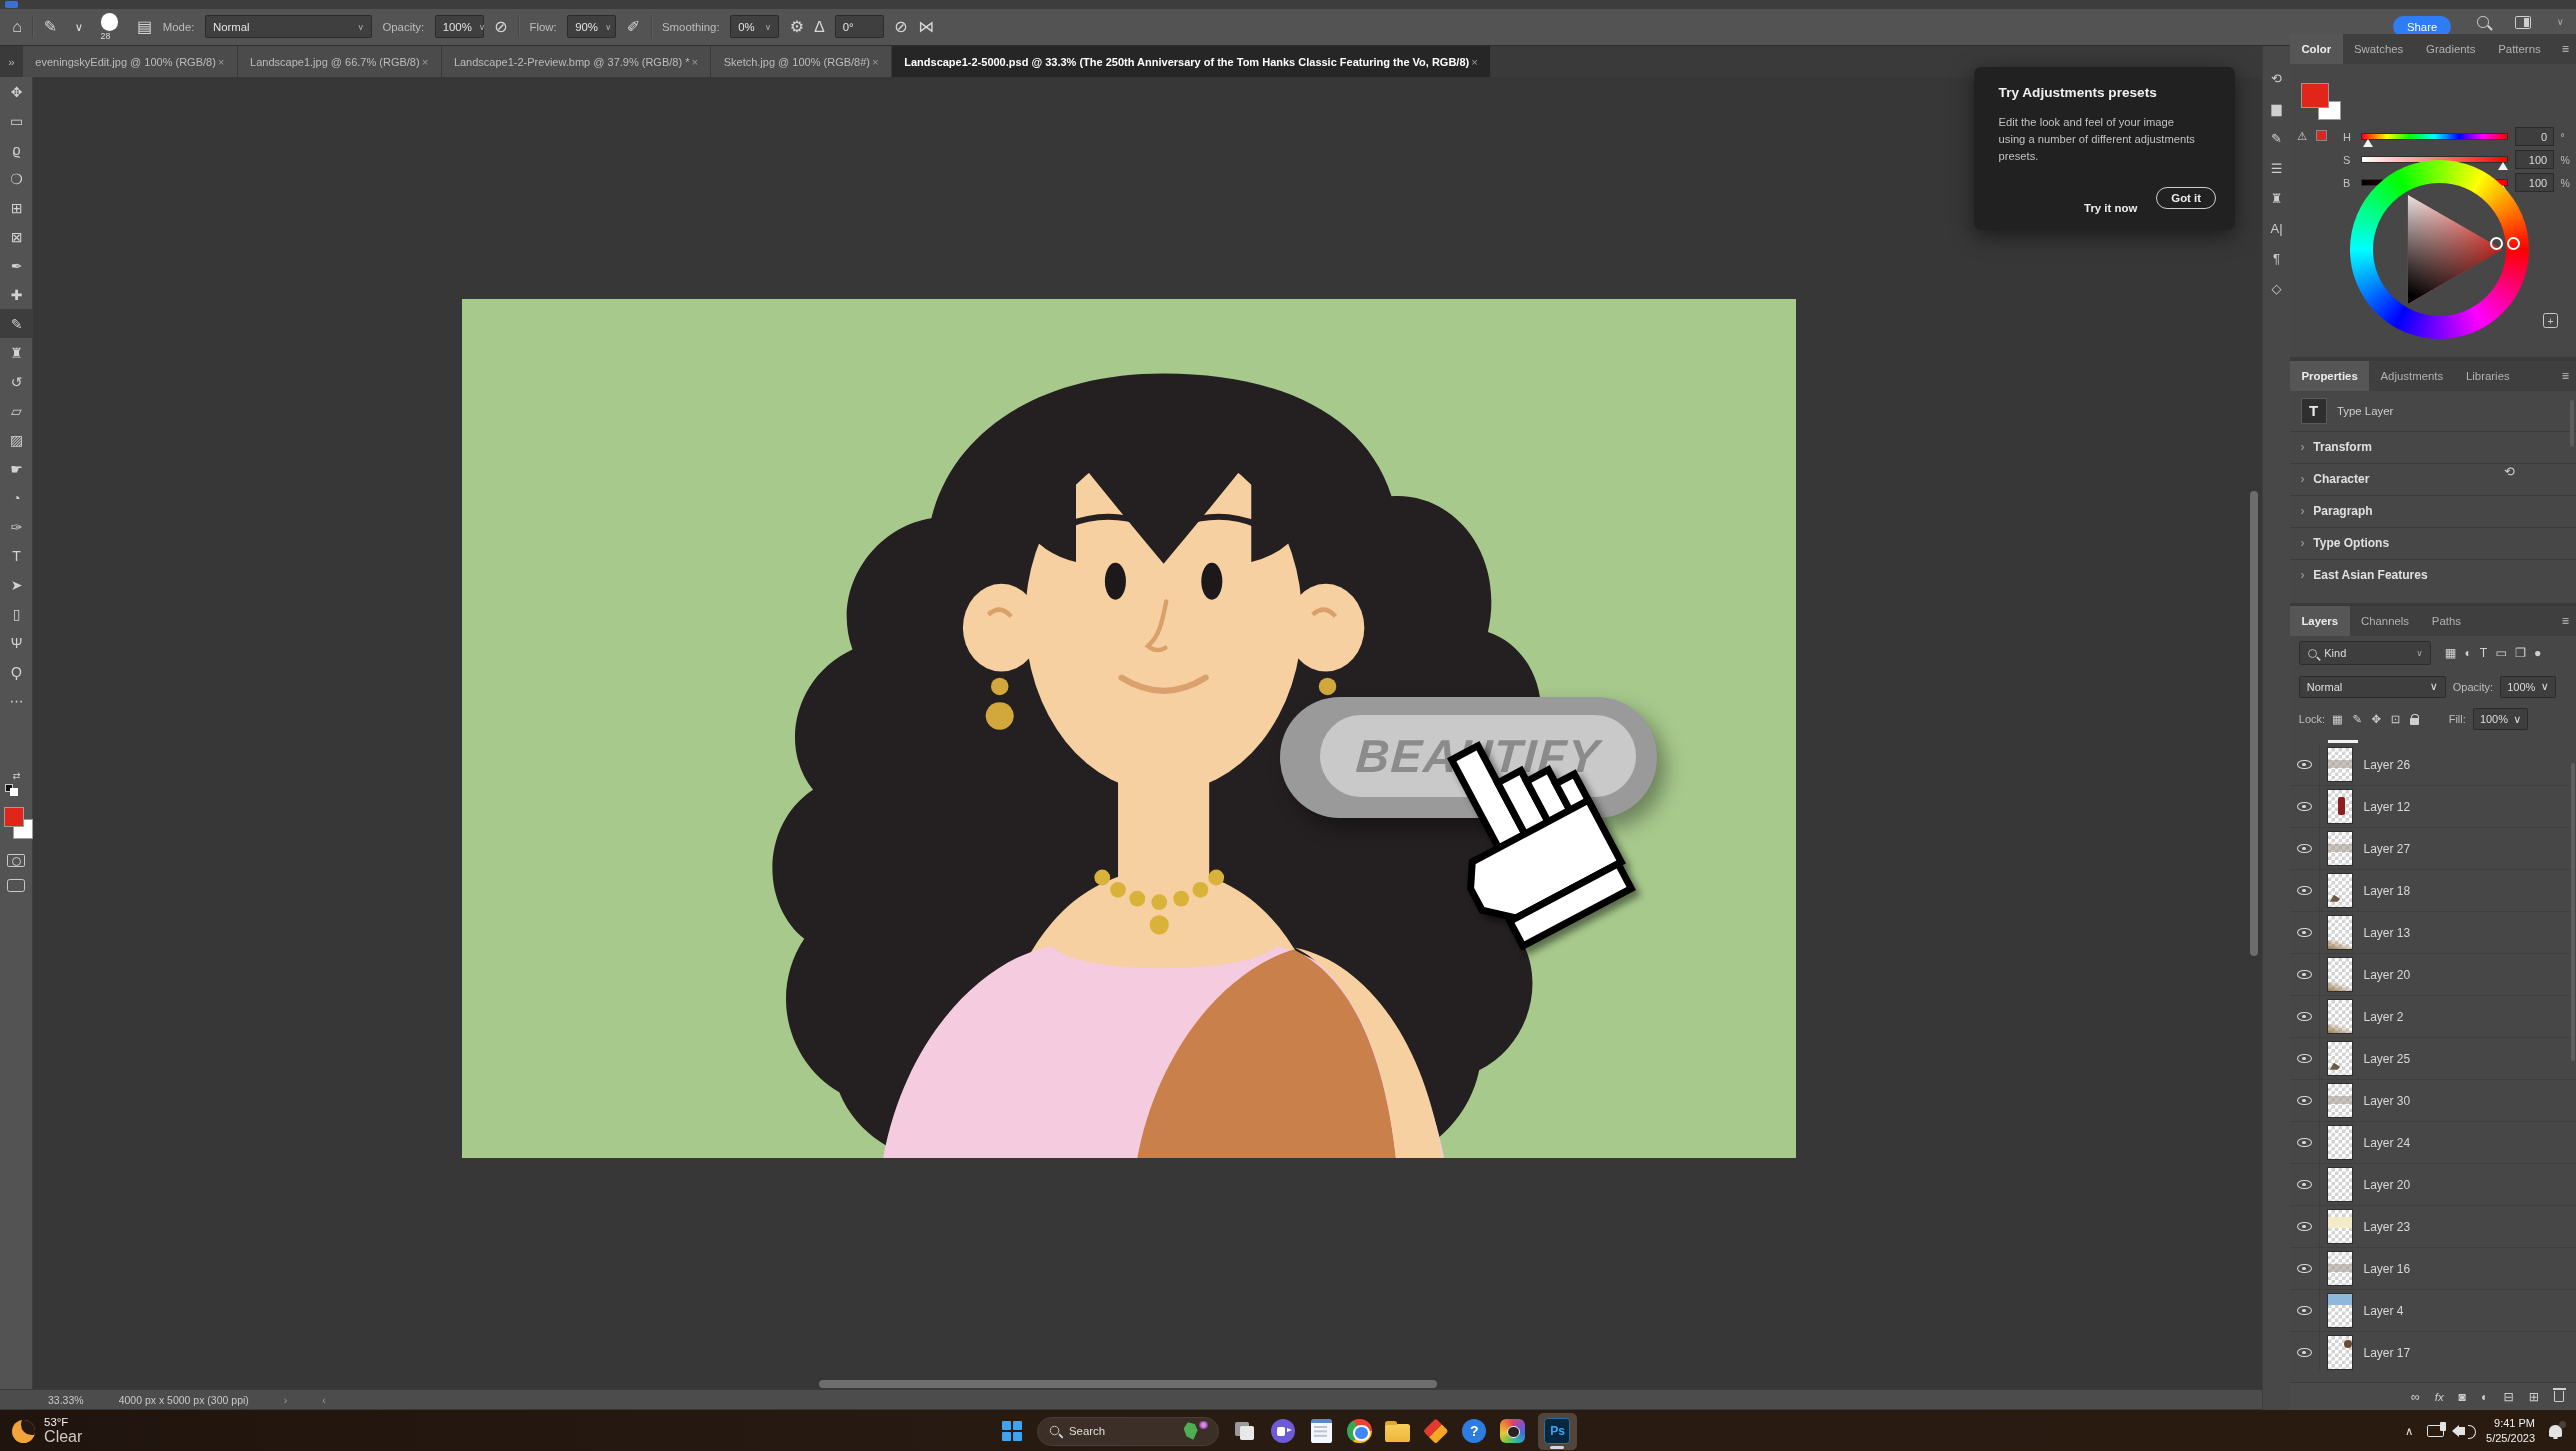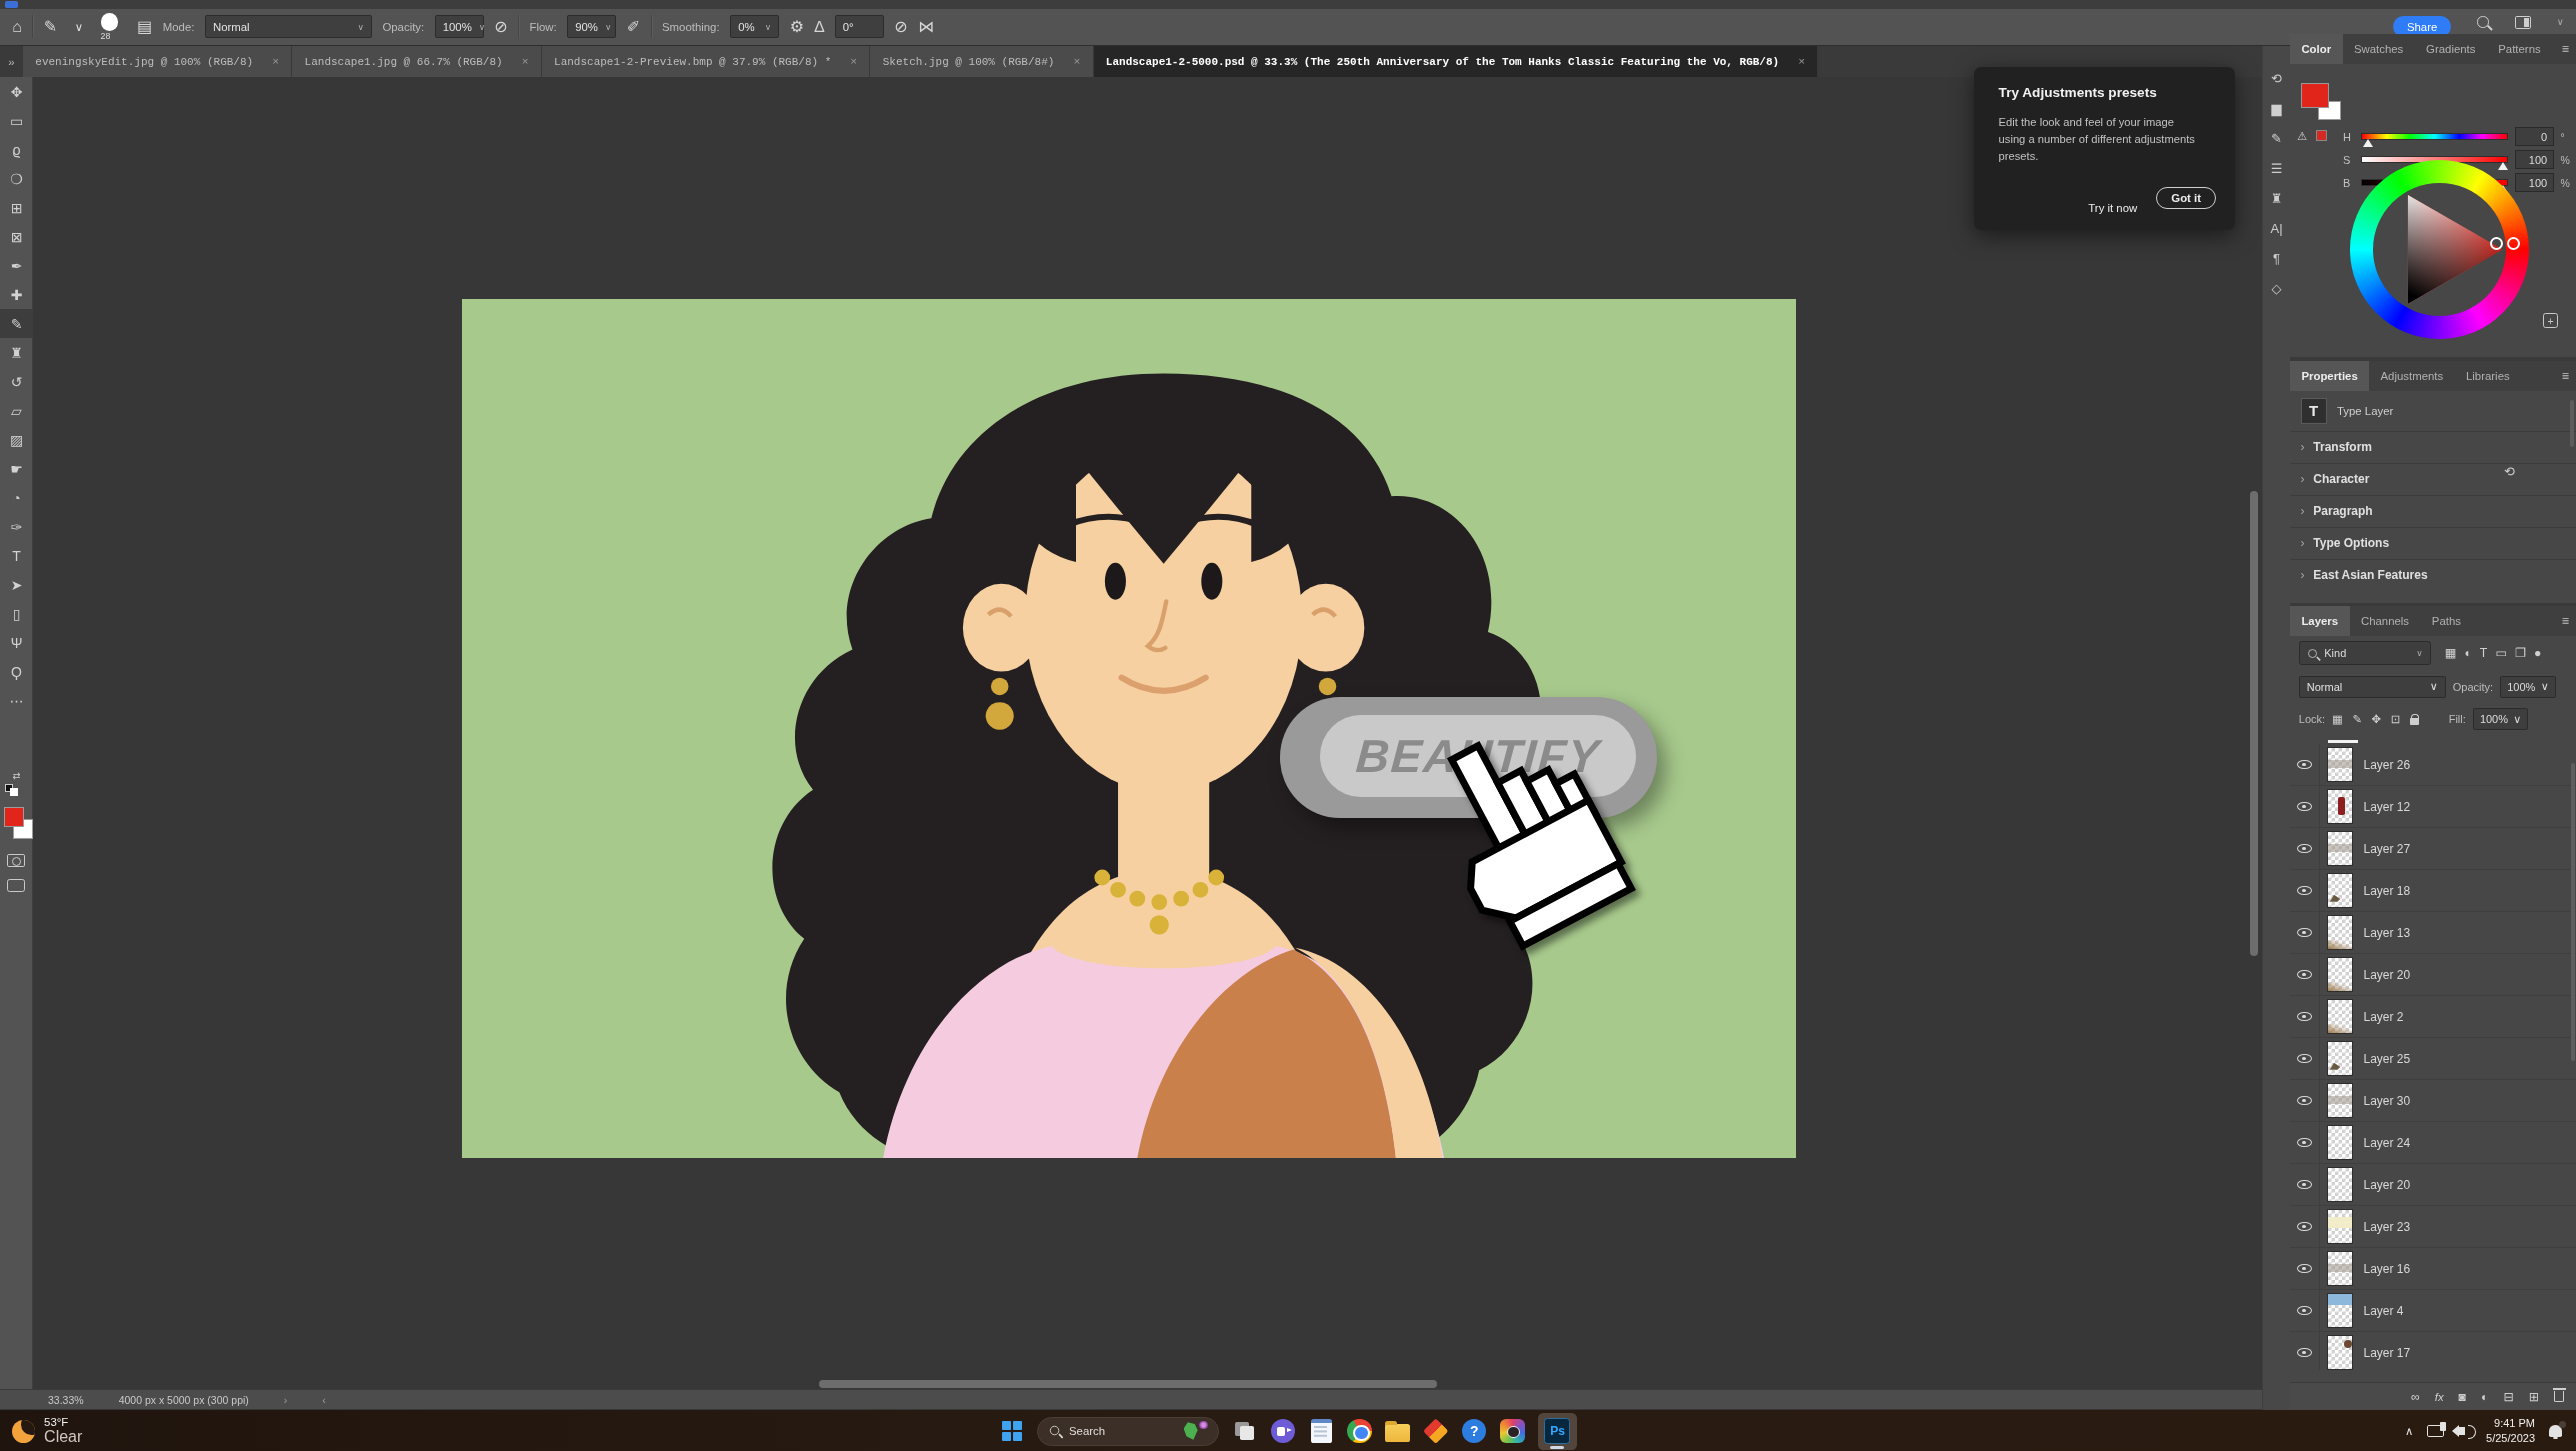--- a/index.html
+++ b/index.html
@@ -30,21 +30,21 @@
   .ob-label { color:#bdbdbd; }
   .share-btn { background:#2e7cf6; color:#fff; border-radius:12.3px; padding:4.4px 14px; font-size:11.4px; }
   .mag { position:relative; width:11.4px; height:11.4px; border:1.8px solid #cfcfcf; border-radius:50%; display:inline-block; }
   .mag::after { content:""; position:absolute; left:8.8px; top:9.6px; width:6.1px; height:1.8px; background:#cfcfcf; transform:rotate(45deg); }
   .ws-ico { width:16px; height:12.3px; border:1.8px solid #cfcfcf; border-radius:1.8px; position:relative; }
   .ws-ico::after { content:""; position:absolute; right:0.9px; top:0.9px; bottom:0.9px; width:4.4px; background:#cfcfcf; }
   #ob-right { margin-left:auto; display:flex; align-items:flex-start; gap:26px; }
   
   #tabbar { position:absolute; left:0; top:46px; width:2576px; height:32px; background:#3a3a3a; display:flex; align-items:stretch; }
   #tab-overflow { width:23px; display:flex; align-items:center; justify-content:center; color:#b5b5b5; font-size:11.4px; }
-  .doc-tab { display:flex; align-items:center; gap:19px; padding:0 12.3px; background:#4b4b4b; border-right:0.9px solid #383838; font-size:11px; color:#bdbdbd; white-space:nowrap;font-family:Liberation Mono, monospace; }
+  .doc-tab { display:flex; align-items:center; gap:2px; padding:0 12.3px; background:#4b4b4b; border-right:0.9px solid #383838; font-size:11px; color:#bdbdbd; white-space:nowrap; }
   .doc-tab.active { background:#262626; color:#fff; font-weight:bold; }
   .doc-tab .close { color:#9a9a9a; font-size:11.4px; font-weight:normal; }
   
   #toolbar { position:absolute; left:0; top:77px; width:33px; height:1312px; background:#535353; border-right:0.9px solid #3e3e3e; }
   .tool { width:33px; height:29px; display:flex; align-items:center; justify-content:center; font-size:14px; color:#d2d2d2; }
   .tool.active { background:#3d3d3d; }
   #swatch-cluster { position:absolute; left:0; top:693px; width:33px; }
   .mini-swap { font-size:9.6px; color:#cfcfcf; text-align:center; }
   .sw-mini-b { position:absolute; left:5.3px; top:14px; width:8px; height:8px; background:#111; border:0.9px solid #ccc; }
   .sw-mini-w { position:absolute; left:9.6px; top:18.4px; width:8px; height:8px; background:#fff; }
@@ -140,21 +140,21 @@
   #layers-bottom { position:absolute; left:2290px; top:1382px; width:286px; height:28px; background:#4a4a4a; border-top:0.9px solid #3a3a3a; display:flex; align-items:center; justify-content:flex-end; gap:15px; padding-right:12.3px; font-size:12.3px; color:#cfcfcf; }
   #layers-bottom .fx { font-style:italic; font-size:11.4px; }
   .trash-ico { position:relative; width:9.6px; height:10.5px; border:1.4px solid #cfcfcf; border-top:none; border-radius:0 0 1.8px 1.8px; }
   .trash-ico::before { content:""; position:absolute; left:-2.6px; top:-3.5px; width:13px; height:1.8px; background:#cfcfcf; }
   #layers-scroll { position:absolute; left:2571px; top:763px; width:3.5px; height:298px; background:#5e5e5e; border-radius:1.8px; }
   
   #popup { position:absolute; left:1974px; top:67px; width:261px; height:163px; background:#212121; border-radius:7px; box-shadow:0 5.3px 21px rgba(0,0,0,.5); padding:17.5px 24.6px; z-index:50; }
   #popup h3 { font-size:13.6px; color:#f1f1f1; margin-bottom:14px; font-weight:bold; }
   #popup p { font-size:11.2px; line-height:1.55; color:#c2c2c2; width:202px; }
   #popup-btns { position:absolute; right:19px; bottom:16px; display:flex; align-items:center; gap:19px; }
-  #try-link { font-size:11.4px; font-weight:normal; color:#ededed;margin-top:20px; }
+  #try-link { font-size:11.4px; font-weight:bold; color:#ededed;margin-top:20px; }
   #got-btn { font-size:11.4px; font-weight:bold; color:#ededed; border:1.3px solid #cfcfcf; border-radius:13px; padding:4.4px 14px; }
   
   #taskbar { position:absolute; left:0; top:1410px; width:2576px; height:42px; background:linear-gradient(90deg,#20140e,#281b12 45%,#2a1b10); display:flex; align-items:center; }
   #weather { display:flex; align-items:center; gap:8.8px; margin-left:12.3px; }
   .moon { position:relative; width:23px; height:23px; border-radius:50%; background:#f2a33c; overflow:hidden; }
   .moon::after { content:""; position:absolute; left:8.8px; top:-5.3px; width:21px; height:21px; border-radius:50%; background:#241811; }
   #weather .temp { font-size:11.4px; color:#f2f2f2; }
   #weather .desc { font-size:16px; color:#cfc8c2; }
   #tb-center { position:absolute; left:50%; top:0; height:42px; transform:translateX(-50%); display:flex; align-items:center; gap:12.3px; }
   .tb-ico { width:26px; height:26px; display:flex; align-items:center; justify-content:center; }

